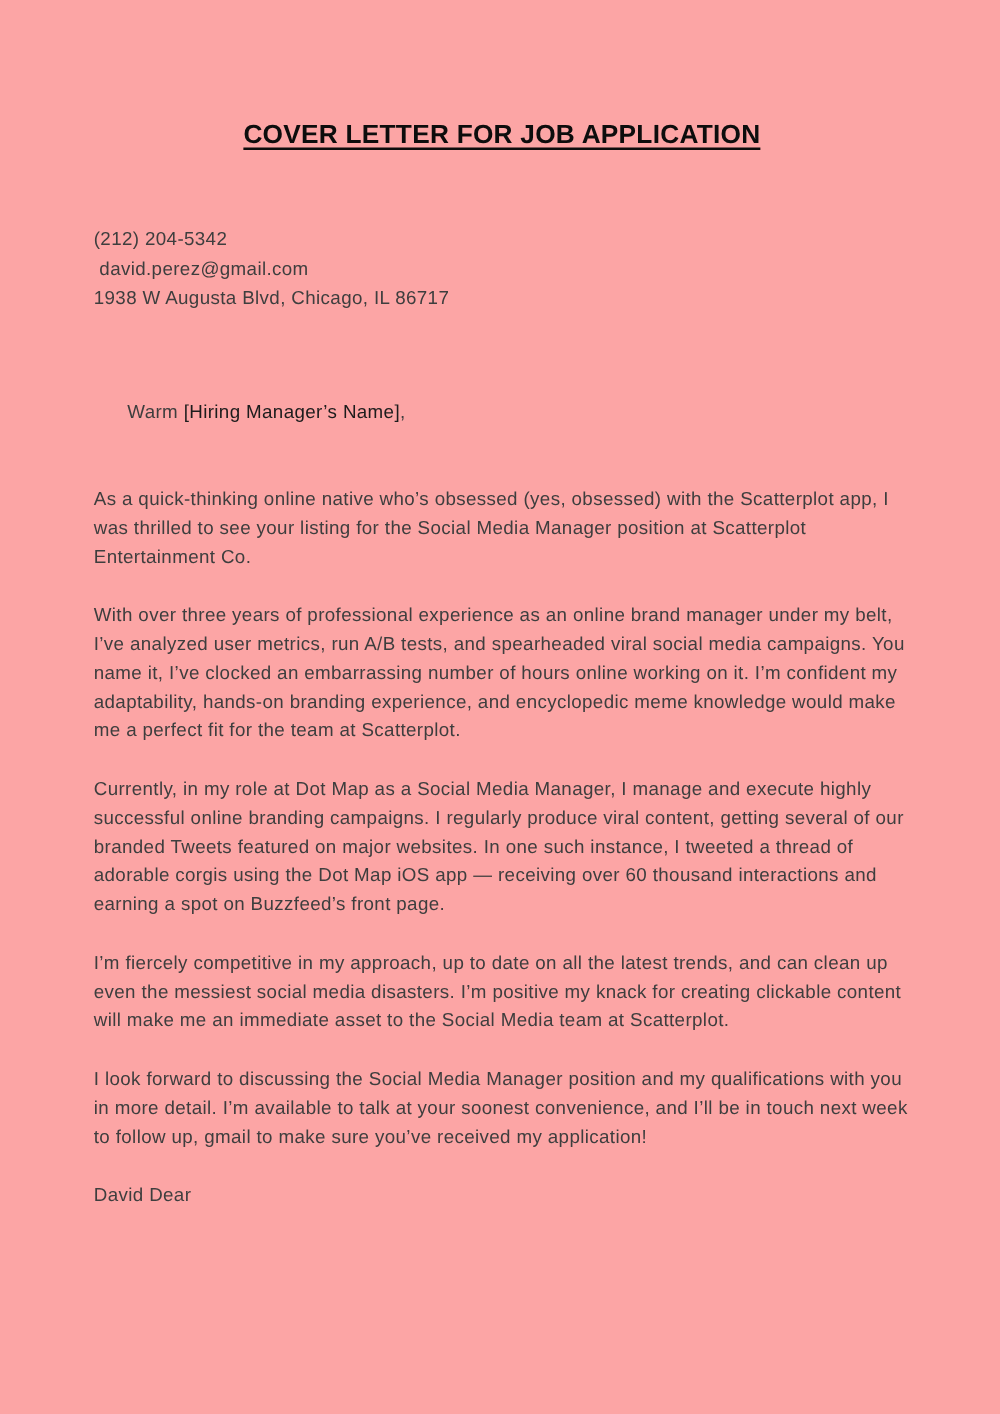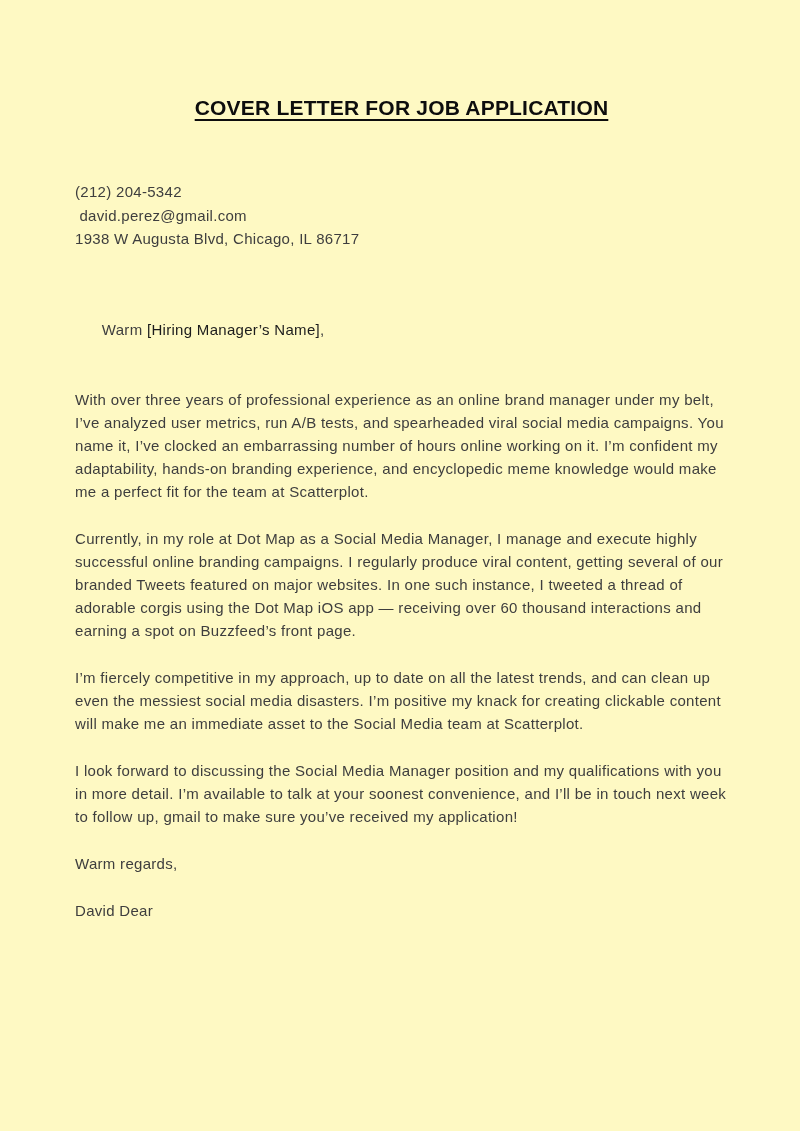--- a/index.html
+++ b/index.html
@@ -4,21 +4,21 @@
 <style>
   html, body {
     margin: 0;
     padding: 0;
     background: #ffffff;
   }
   .page {
     position: relative;
     width: 800px;
     height: 1131px;
-    background: #fef9c3;
+    background: #fca5a5;
     font-family: "Liberation Sans", sans-serif;
     color: #3e3e3e;
     overflow: hidden;
     box-sizing: border-box;
   }
   .content {
     padding: 0 72px 0 75px;
     box-sizing: border-box;
   }
   .doc-title {
@@ -77,27 +77,27 @@
     <div class="contact-block">
       <div class="contact-line">(212) 204-5342</div>
       <div class="contact-line"> david.perez@gmail.com</div>
       <div class="contact-line">1938 W Augusta Blvd, Chicago, IL 86717</div>
     </div>
 
     <div class="salutation">
       <span>Warm </span><span class="name-placeholder">[Hiring Manager’s Name]</span><span>,</span>
     </div>
 
+    <p class="body-paragraph">As a quick-thinking online native who’s obsessed (yes, obsessed) with the Scatterplot app, I was thrilled to see your listing for the Social Media Manager position at Scatterplot Entertainment Co.</p>
 
     <p class="body-paragraph">With over three years of professional experience as an online brand manager under my belt, I’ve analyzed user metrics, run A/B tests, and spearheaded viral social media campaigns. You name it, I’ve clocked an embarrassing number of hours online working on it. I’m confident my adaptability, hands-on branding experience, and encyclopedic meme knowledge would make me a perfect fit for the team at Scatterplot.</p>
 
     <p class="body-paragraph">Currently, in my role at Dot Map as a Social Media Manager, I manage and execute highly successful online branding campaigns. I regularly produce viral content, getting several of our branded Tweets featured on major websites. In one such instance, I tweeted a thread of adorable corgis using the Dot Map iOS app — receiving over 60 thousand interactions and earning a spot on Buzzfeed’s front page.</p>
 
     <p class="body-paragraph">I’m fiercely competitive in my approach, up to date on all the latest trends, and can clean up even the messiest social media disasters. I’m positive my knack for creating clickable content will make me an immediate asset to the Social Media team at Scatterplot.</p>
 
     <p class="body-paragraph">I look forward to discussing the Social Media Manager position and my qualifications with you in more detail. I’m available to talk at your soonest convenience, and I’ll be in touch next week to follow up, gmail to make sure you’ve received my application!</p>
 
-    <div class="closing">Warm regards,</div>
 
     <div class="signature">David Dear</div>
 
   </div>
 </div>
 
 </body></html>

